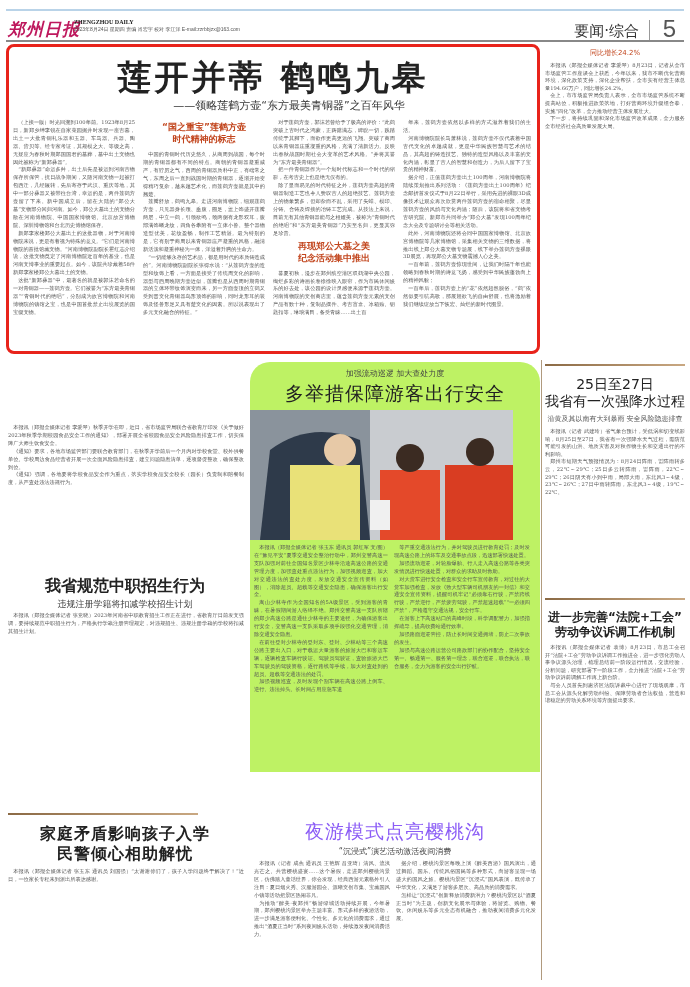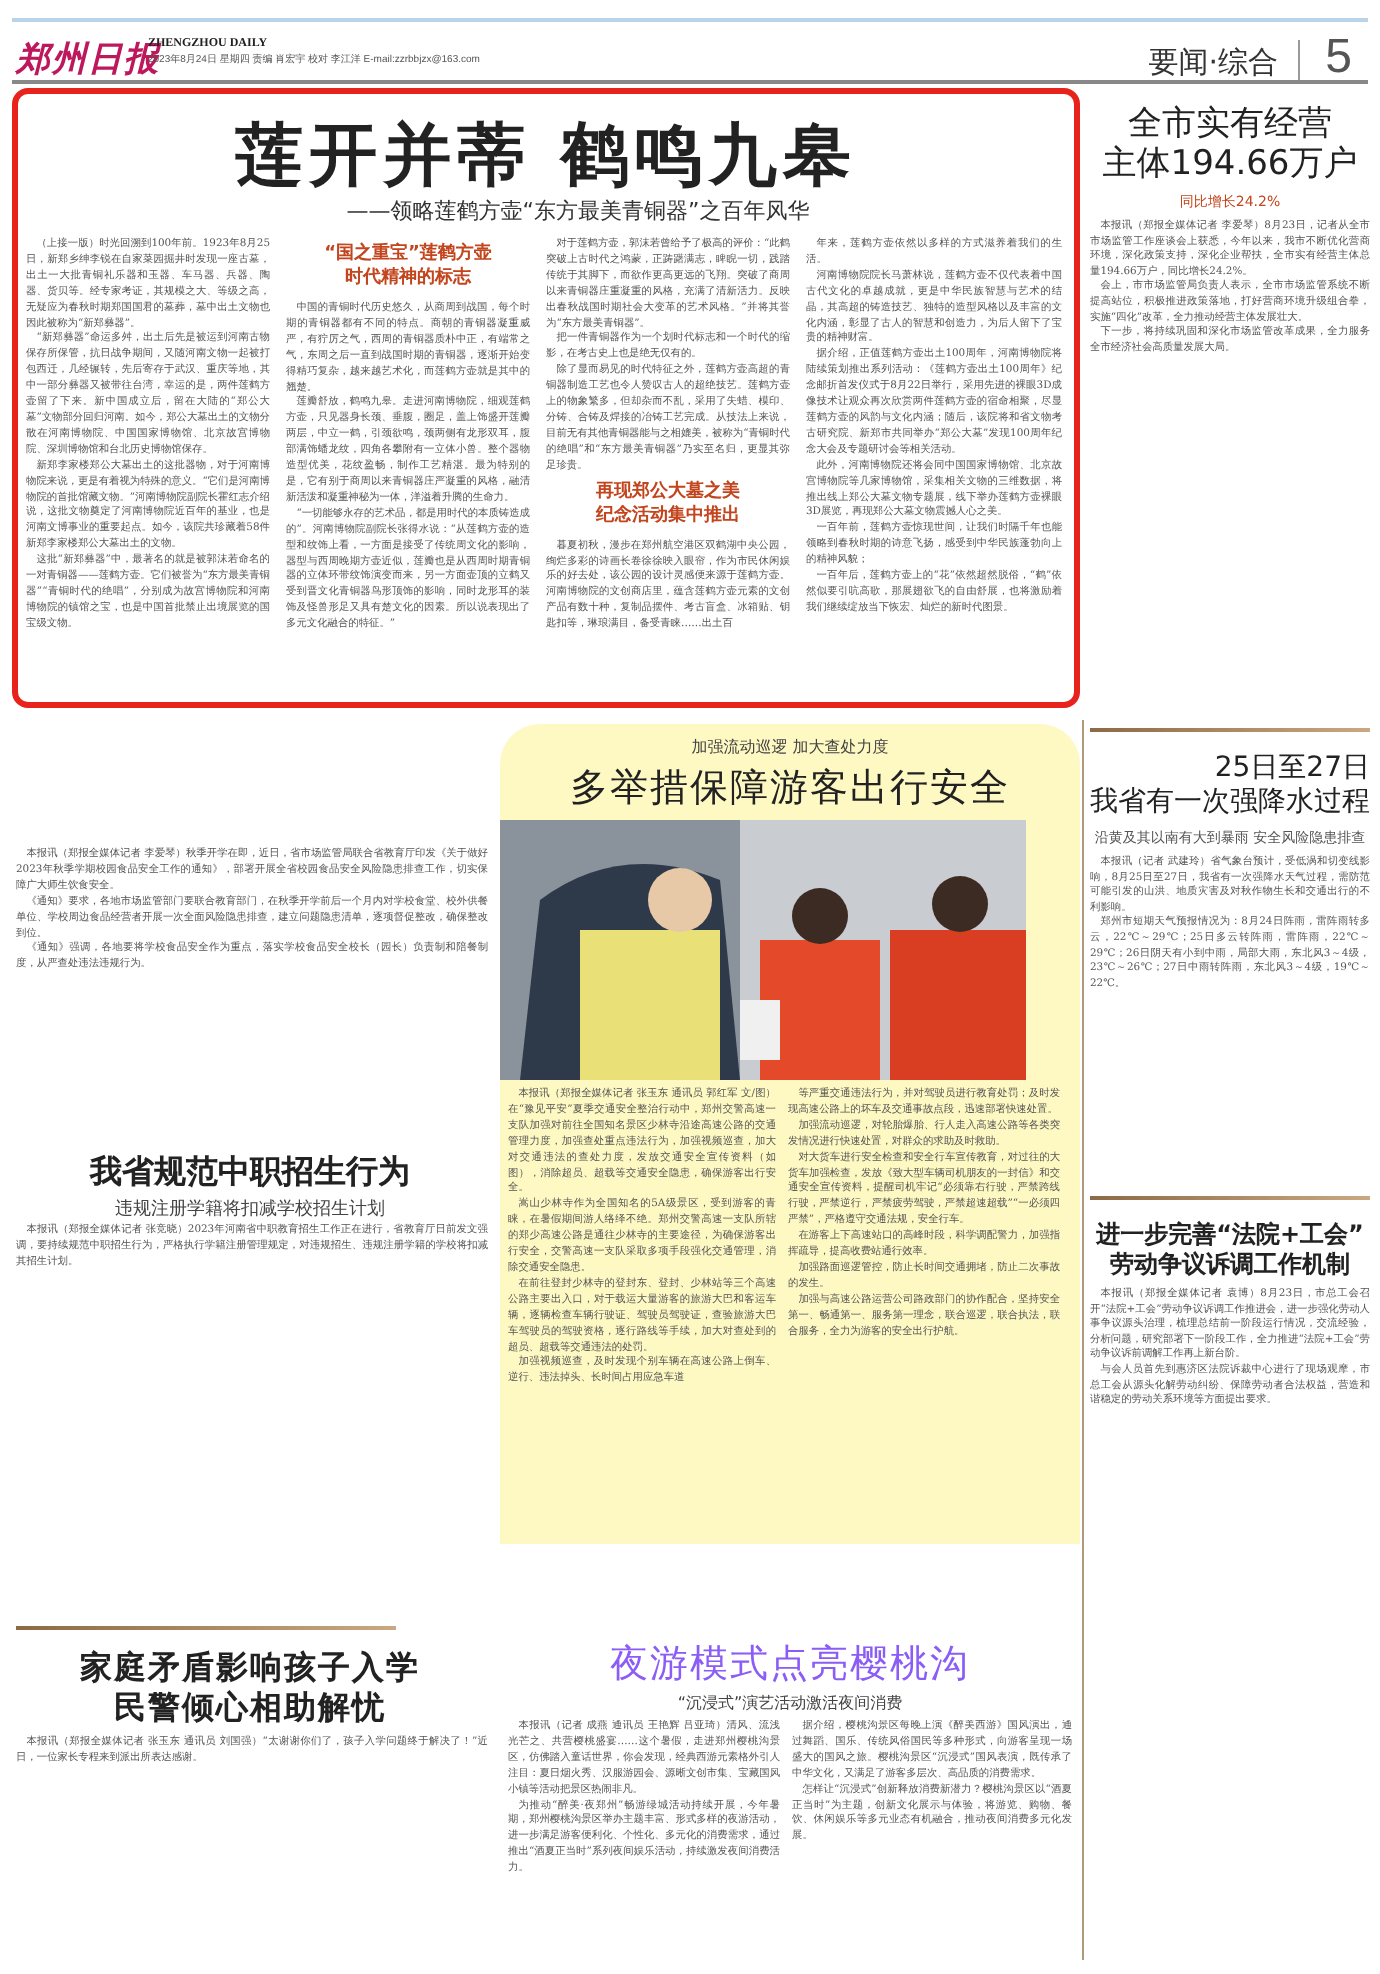--- a/index.html
+++ b/index.html
@@ -36,21 +36,21 @@
   .rc-title { text-align: center; font-family: "DejaVu Sans", sans-serif; color: #222; }
   .rc-sub { text-align: center; font-family: "DejaVu Sans", sans-serif; color: #555; font-size: 7px; margin: 4px 0; }
   .rc-body { font-size: 5.2px; line-height: 7.6px; color: #555; text-align: justify; }
   .rc-body p { text-indent: 1em; }
   .vsep { position: absolute; left: 541px; top: 360px; width: 1px; height: 620px; background: #b09a7e; }
   .brown-rule { height: 2px; background: linear-gradient(90deg,#8b6a45,#c9a882); }
 
   .s2-title { position: absolute; left: 0; width: 250px; text-align: center; font-family: "DejaVu Sans", sans-serif; font-weight: bold; color: #222; }
   .s2-sub { position: absolute; left: 0; width: 250px; text-align: center; font-family: "DejaVu Sans", sans-serif; color: #444; }
 
-  .safety-box { position: absolute; left: 250px; top: 362px; width: 290px; height: 410px; background: #fef9c3; border-radius: 20px 20px 0 0; }
+  .safety-box { position: absolute; left: 250px; top: 362px; width: 290px; height: 410px; background: #bef264; border-radius: 20px 20px 0 0; }
   .safety-kicker { position: absolute; left: 0; right: 0; top: 6px; text-align: center; font-size: 8px; font-family: "DejaVu Sans", sans-serif; color: #444; }
   .safety-title { position: absolute; left: 0; right: 0; top: 19px; text-align: center; font-size: 19px; font-family: "DejaVu Sans", sans-serif; color: #222; letter-spacing: 1px; }
   .photo { position: absolute; left: 0; top: 48px; width: 263px; height: 130px; overflow: hidden;
     background: linear-gradient(135deg,#d4d8dc 0%,#9aa3ab 25%,#3e4a5a 45%,#f4e48a 55%,#e84a24 70%,#c7331b 85%,#4a3528 100%); }
   .photo .cap-area { position:absolute; left:0; top:0; width:100%; height:100%; }
   .night-title { position: absolute; left: 250px; top: 819px; width: 290px; text-align: center; font-size: 19px; font-family: "DejaVu Sans", sans-serif; color: #8b5cf6; letter-spacing: 1px; }
   .night-sub { position: absolute; left: 250px; top: 846px; width: 290px; text-align: center; font-size: 8px; font-family: "DejaVu Sans", sans-serif; color: #444; }
 </style>
 </head>
 <body>
@@ -101,32 +101,30 @@
     <p>河南博物院院长马萧林说，莲鹤方壶不仅代表着中国古代文化的卓越成就，更是中华民族智慧与艺术的结晶，其高超的铸造技艺、独特的造型风格以及丰富的文化内涵，彰显了古人的智慧和创造力，为后人留下了宝贵的精神财富。</p>
     <p>据介绍，正值莲鹤方壶出土100周年，河南博物院将陆续策划推出系列活动：《莲鹤方壶出土100周年》纪念邮折首发仪式于8月22日举行，采用先进的裸眼3D成像技术让观众再次欣赏两件莲鹤方壶的宿命相聚，尽显莲鹤方壶的风韵与文化内涵；随后，该院将和省文物考古研究院、新郑市共同举办“郑公大墓”发现100周年纪念大会及专题研讨会等相关活动。</p>
     <p>此外，河南博物院还将会同中国国家博物馆、北京故宫博物院等几家博物馆，采集相关文物的三维数据，将推出线上郑公大墓文物专题展，线下举办莲鹤方壶裸眼3D展览，再现郑公大墓文物震撼人心之美。</p>
     <p>一百年前，莲鹤方壶惊现世间，让我们时隔千年也能领略到春秋时期的诗意飞扬，感受到中华民族蓬勃向上的精神风貌；</p>
     <p>一百年后，莲鹤方壶上的“花”依然超然脱俗，“鹤”依然似要引吭高歌，那展翅欲飞的自由舒展，也将激励着我们继续绽放当下恢宏、灿烂的新时代图景。</p>
   </div>
 </div>
 
 <div class="right-col">
   <div style="height:310px;overflow:hidden;">
-    <div class="rc-title" style="font-size:17px;line-height:20px;margin-top:8px;white-space:pre-line;">全市实有经营
-主体194.66万户</div>
     <div class="rc-sub" style="color:#c2451d;">同比增长24.2%</div>
     <div class="rc-body">
       <p>本报讯（郑报全媒体记者 李爱琴）8月23日，记者从全市市场监管工作座谈会上获悉，今年以来，我市不断优化营商环境，深化政策支持，深化企业帮扶，全市实有经营主体总量194.66万户，同比增长24.2%。</p>
       <p>会上，市市场监管局负责人表示，全市市场监管系统不断提高站位，积极推进政策落地，打好营商环境升级组合拳，实施“四化”改革，全力推动经营主体发展壮大。</p>
       <p>下一步，将持续巩固和深化市场监管改革成果，全力服务全市经济社会高质量发展大局。</p>
     </div>
   </div>
   <div class="brown-rule" style="margin-top:10px;"></div>
   <div style="height:228px;overflow:hidden;">
-    <div class="rc-title" style="font-size:14px;line-height:17px;margin-top:10px;white-space:pre-line;text-align:right;">25日至27日
+    <div class="rc-title" style="font-size:14px;line-height:17px;margin-top:10px;white-space:pre-line;">25日至27日
 我省有一次强降水过程</div>
     <div class="rc-sub">沿黄及其以南有大到暴雨 安全风险隐患排查</div>
     <div class="rc-body">
       <p>本报讯（记者 武建玲）省气象台预计，受低涡和切变线影响，8月25日至27日，我省有一次强降水天气过程，需防范可能引发的山洪、地质灾害及对秋作物生长和交通出行的不利影响。</p>
       <p>郑州市短期天气预报情况为：8月24日阵雨，雷阵雨转多云，22℃～29℃；25日多云转阵雨，雷阵雨，22℃～29℃；26日阴天有小到中雨，局部大雨，东北风3～4级，23℃～26℃；27日中雨转阵雨，东北风3～4级，19℃～22℃。</p>
     </div>
   </div>
   <div class="brown-rule" style="margin-top:4px;"></div>
   <div style="height:300px;overflow:hidden;">
     <div class="rc-title" style="font-size:12px;line-height:15px;margin-top:10px;font-weight:bold;white-space:pre-line;">进一步完善“法院+工会”

